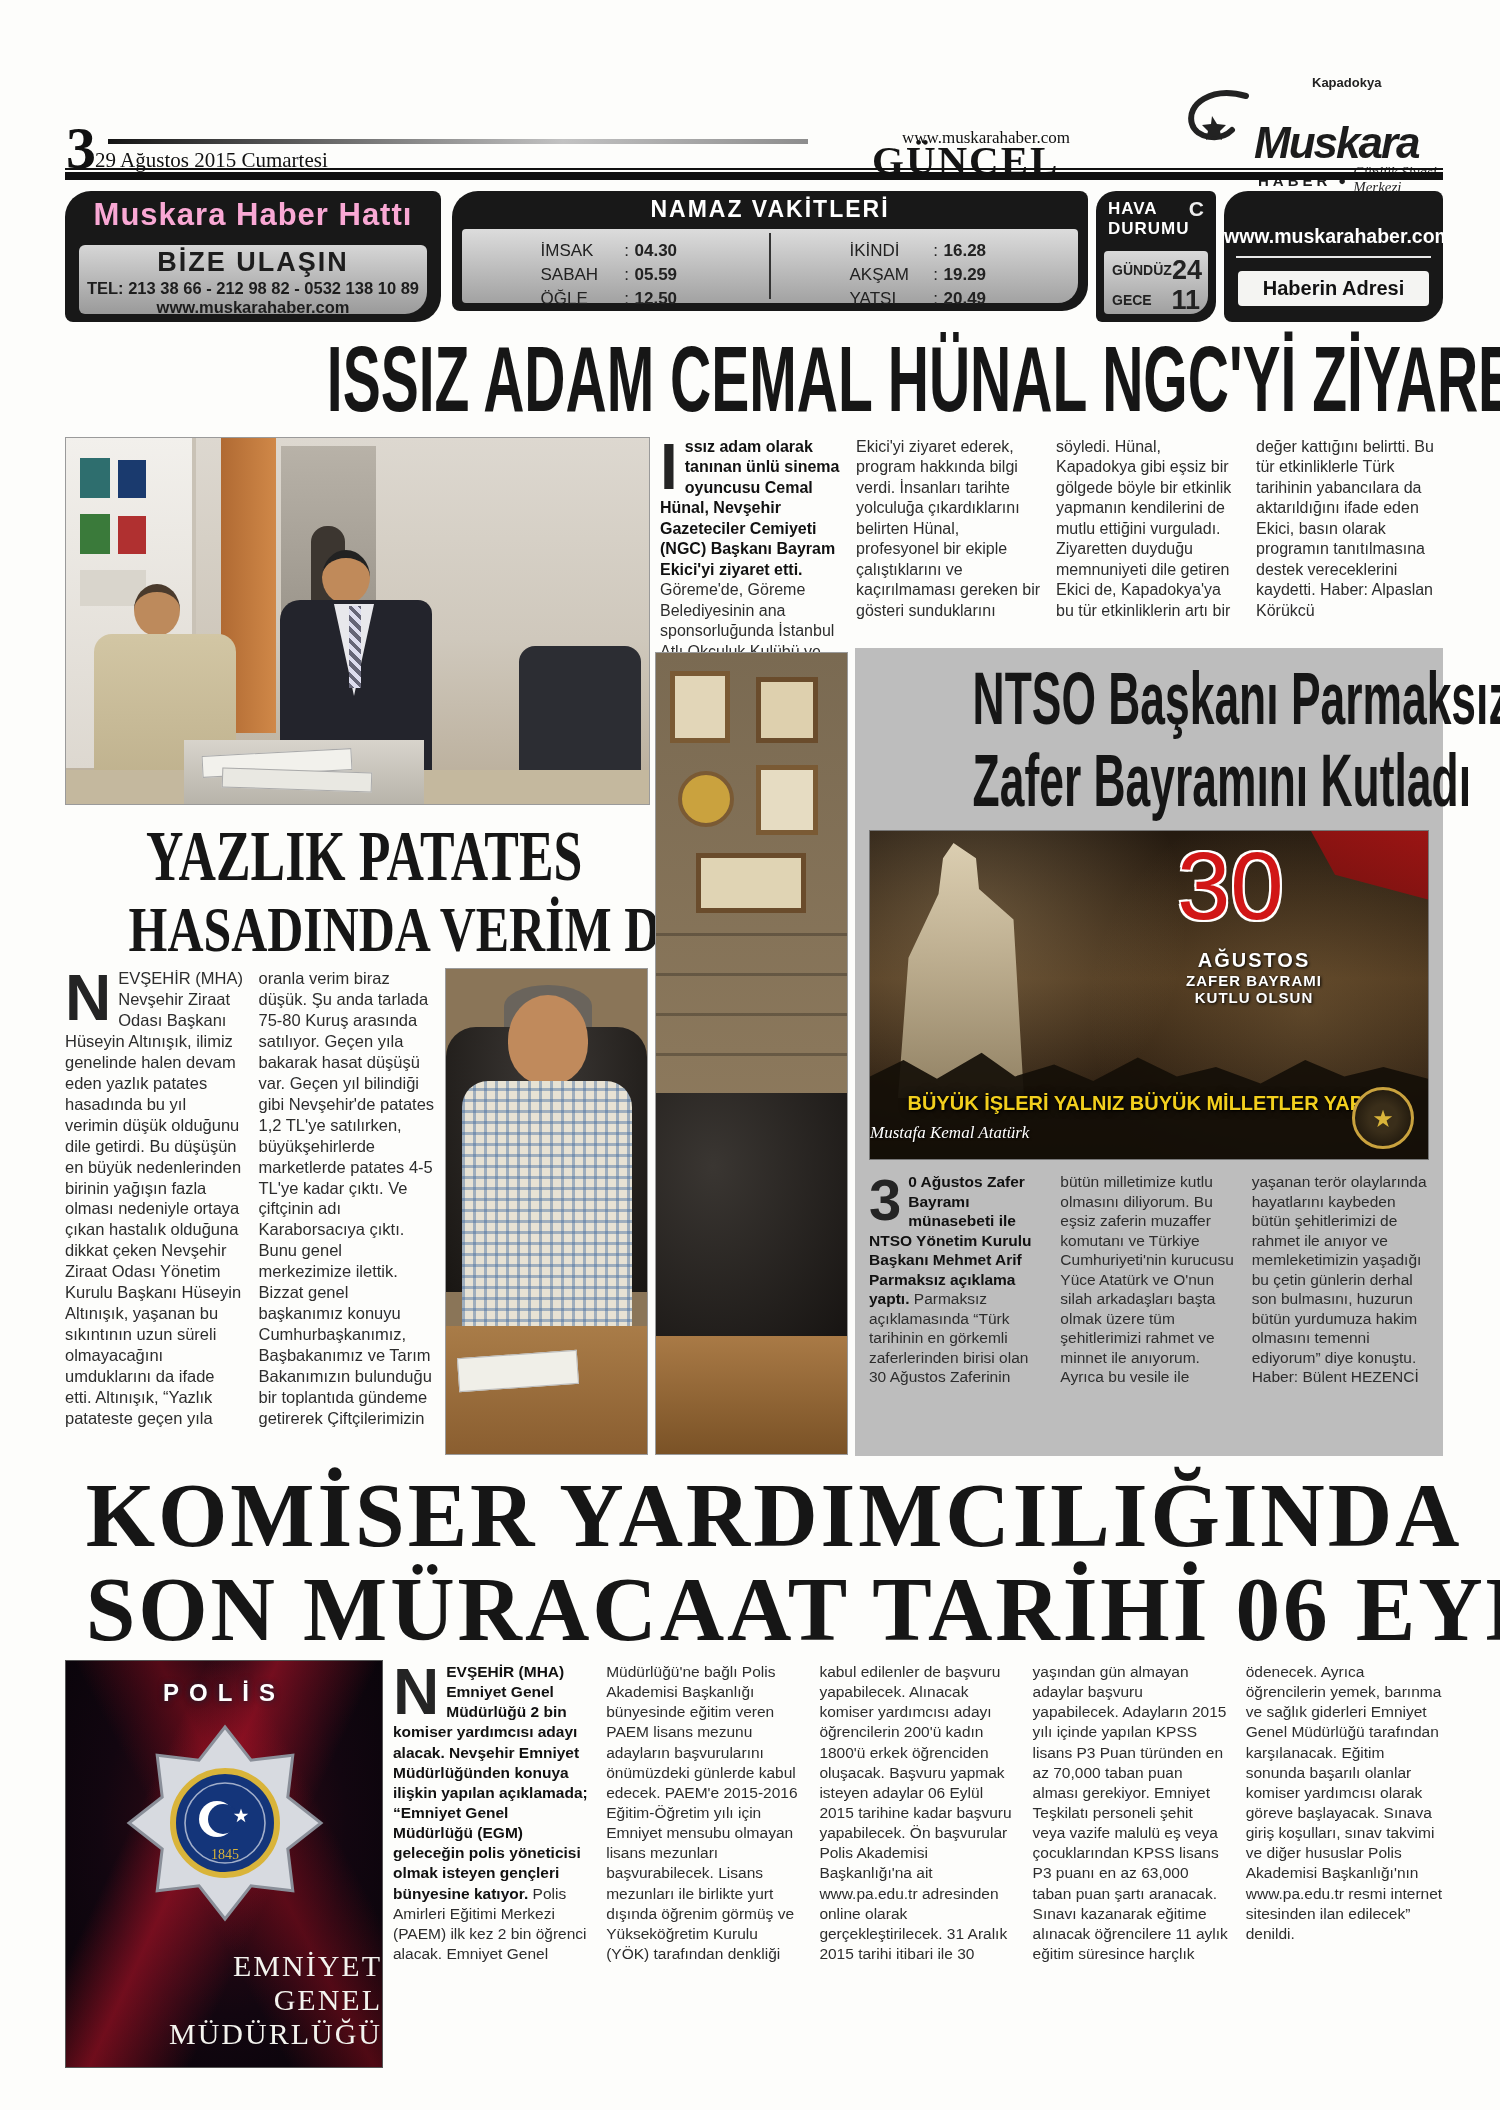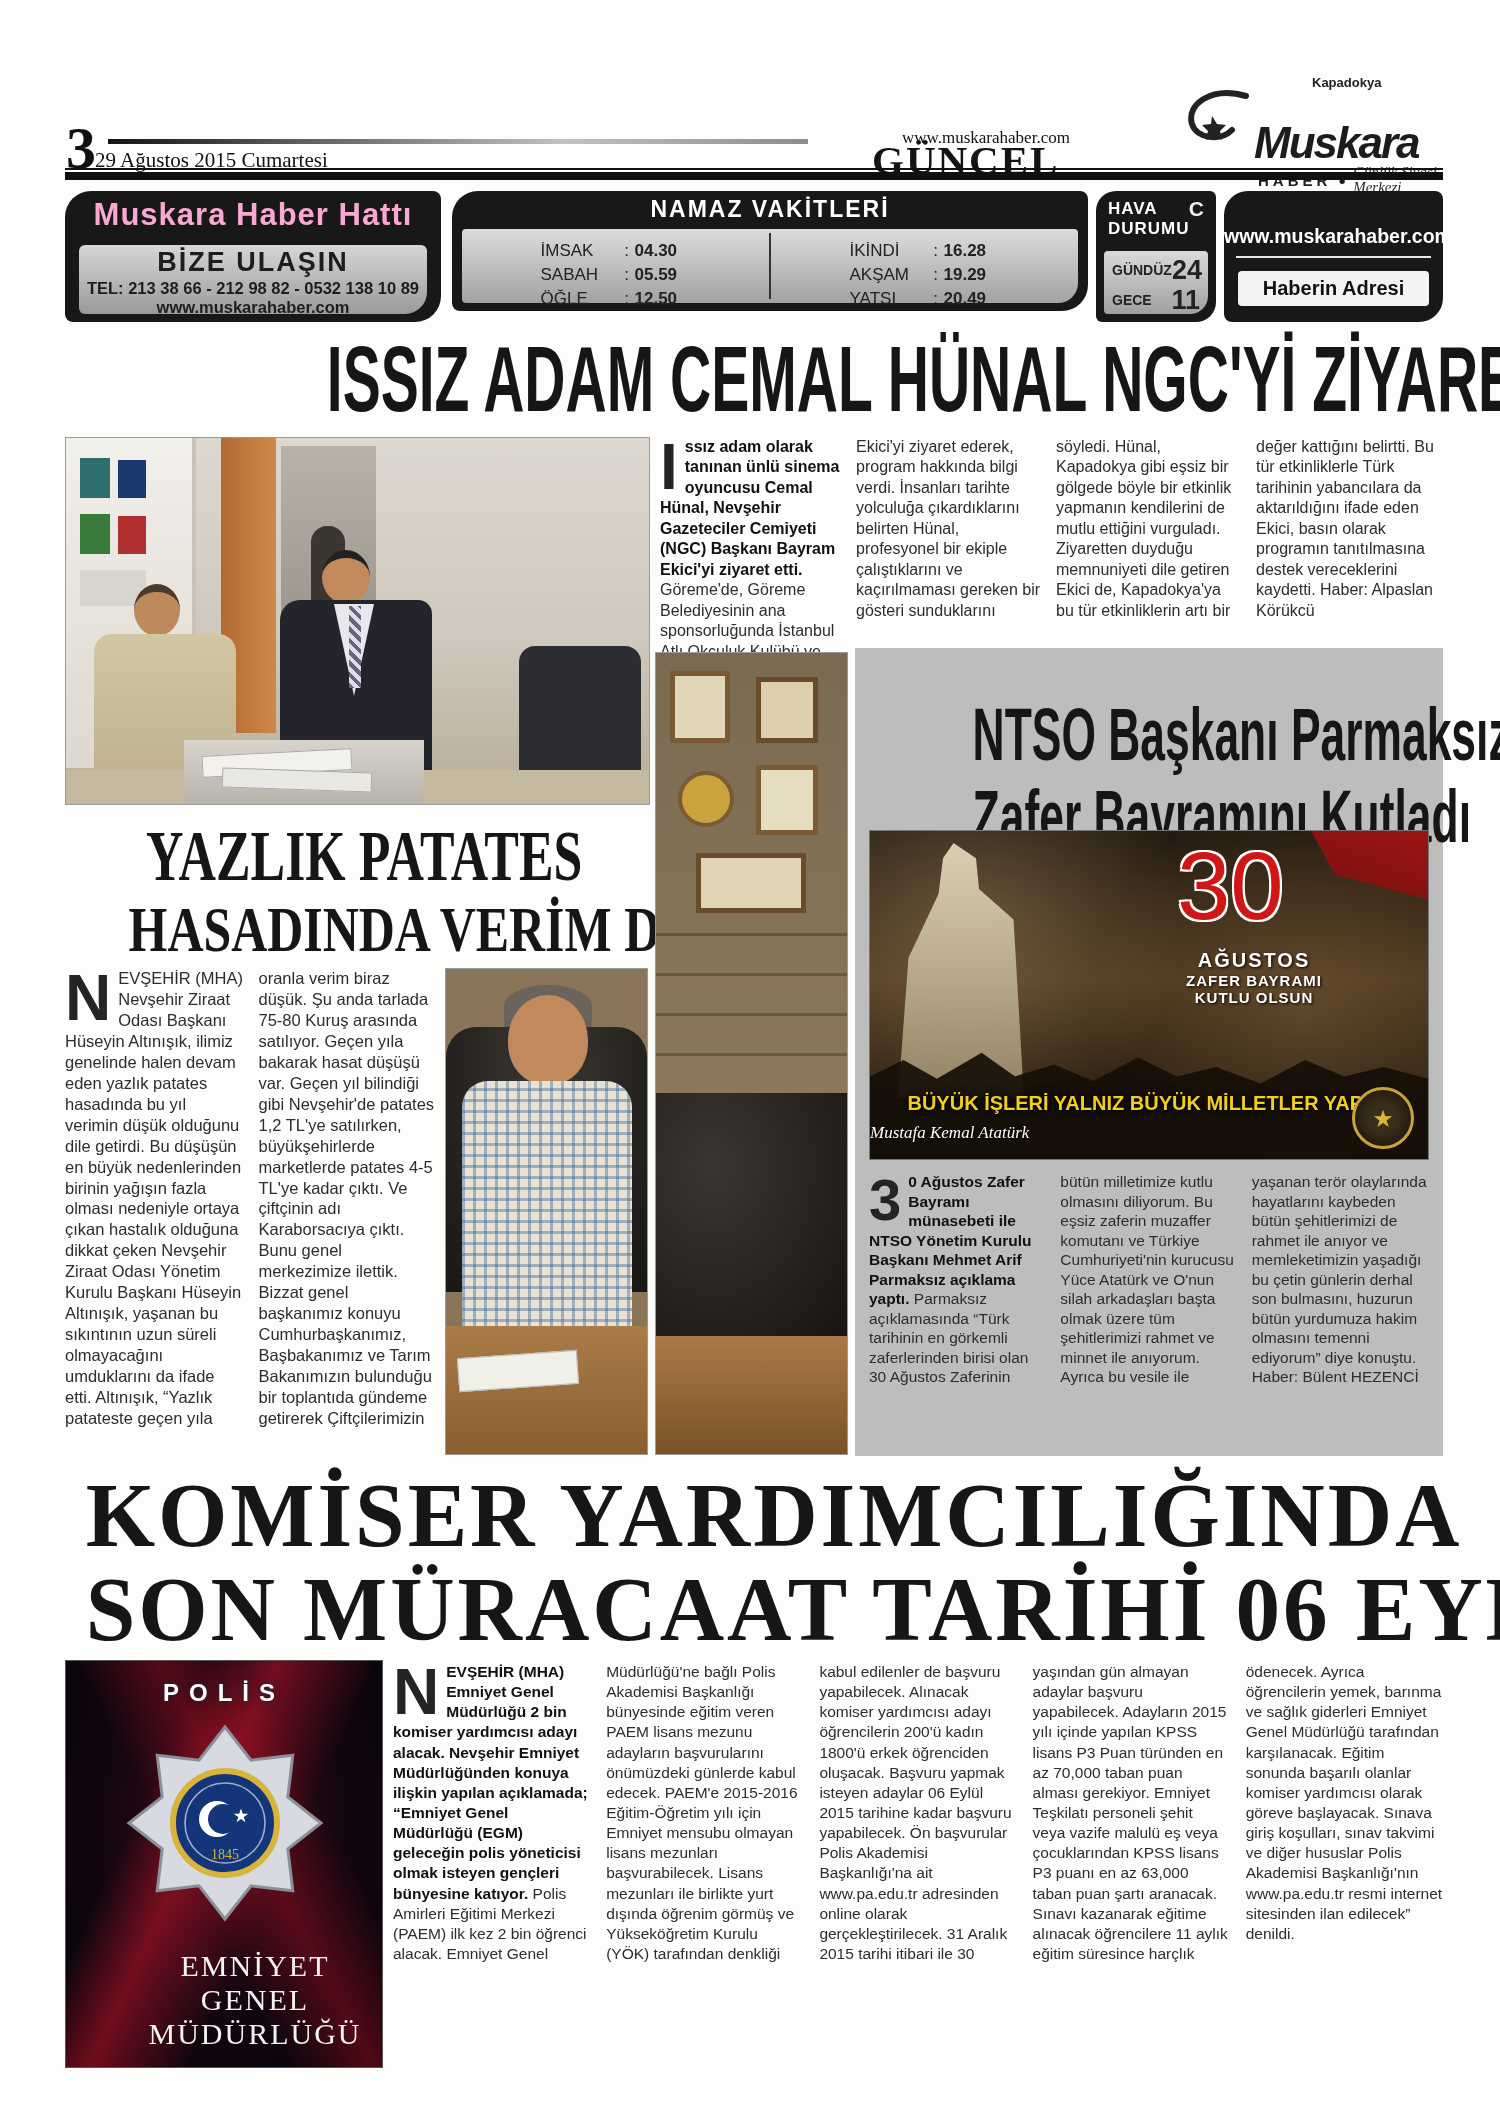--- a/index.html
+++ b/index.html
@@ -95,22 +95,22 @@
                   clip-path:polygon(0 30%,6% 16%,12% 32%,20% 10%,26% 30%,33% 20%,40% 34%,48% 14%,55% 30%,62% 22%,70% 36%,78% 16%,85% 30%,92% 22%,100% 32%,100% 100%,0 100%); }
   .poster-emblem { position:absolute; right:14px; bottom:10px; width:62px; height:62px; border-radius:50%;
                    border:3px solid #c9a23e; background:radial-gradient(circle,#3a2e1a 35%,#221a0e 75%);
                    color:#d9b43a; font-size:24px; text-align:center; line-height:58px; }
   .police { border:1px solid #555;
             background: linear-gradient(115deg, transparent 28%, rgba(195,20,42,.55) 42%, transparent 62%),
                         linear-gradient(62deg, transparent 42%, rgba(150,14,30,.5) 58%, transparent 74%),
                         radial-gradient(ellipse at 50% 42%, #3a0a16 0%, #120610 55%, #070409 100%); }
   .police-label { position:absolute; top:18px; width:100%; text-align:center; color:#fff; font-weight:bold;
                   font-size:24px; letter-spacing:10px; text-shadow:0 0 6px #123; }
-  .police-cap { position:absolute; bottom:16px; width:100%; text-align:center; color:#f3f3ee;
-                font-family:"Liberation Serif",serif; letter-spacing:2px;margin-left:31px; }
+  .police-cap { position:absolute; bottom:16px; width:100%; text-align:right; color:#f3f3ee;
+                font-family:"Liberation Serif",serif; letter-spacing:2px; }
   .police-cap .c1 { font-size:30px; }
   .police-cap .c2 { font-size:30px; }
 </style>
 </head>
 <body>
 
 <div class="page">
 
   <div class="abs pageno" style="left:66px; top:118px;">3</div>
   <div class="abs grad-rule" style="left:108px; top:139px; width:700px;"></div>
@@ -240,21 +240,21 @@
 
   <div class="abs btxt" style="left:660px; top:437px; width:186px; height:370px;">
     <p><span class="dropcap">I</span><b>ssız adam olarak tanınan ünlü sinema oyuncusu Cemal Hünal, Nevşehir Gazeteciler Cemiyeti (NGC) Başkanı Bayram Ekici'yi ziyaret etti.</b> <span>Göreme'de, Göreme Belediyesinin ana sponsorluğunda İstanbul Atlı Okçuluk Kulübü ve KADOST işbirliğiyle düzenlenen Atlı Türk Savaş Oyunları'nın koordinatörlüğünü yapan ünlü sinema oyuncusu Cemal Hünal ve KADOST yetkilisi Mehmet Uçman, NGC Başkanı Bayram</span></p>
   </div>
 
   <div class="abs btxt cols3" style="left:856px; top:437px; width:586px; height:202px;">
     <p>Ekici'yi ziyaret ederek, program hakkında bilgi verdi. İnsanları tarihte yolculuğa çıkardıklarını belirten Hünal, profesyonel bir ekiple çalıştıklarını ve kaçırılmaması gereken bir gösteri sunduklarını söyledi. Hünal, Kapadokya gibi eşsiz bir gölgede böyle bir etkinlik yapmanın kendilerini de mutlu ettiğini vurguladı. Ziyaretten duyduğu memnuniyeti dile getiren Ekici de, Kapadokya'ya bu tür etkinliklerin artı bir değer kattığını belirtti. Bu tür etkinliklerle Türk tarihinin yabancılara da aktarıldığını ifade eden Ekici, basın olarak programın tanıtılmasına destek vereceklerini kaydetti. Haber: Alpaslan Körükcü</p>
   </div>
 
   <div class="abs gray-panel" style="left:855px; top:648px; width:588px; height:808px;">
-    <div style="padding-top:10px;margin-top:36px;">
+    <div style="padding-top:10px;">
       <span class="cond h-ntso">NTSO Başkanı Parmaksız</span>
       <span class="cond h-ntso">Zafer Bayramını Kutladı</span>
     </div>
     <div class="abs poster" style="left:14px; top:182px; width:560px; height:330px;">
       <div class="poster-flag"></div>
       <div class="poster-soldier"></div>
       <div class="poster-crowd"></div>
       <div class="poster-30">30</div>
       <div class="poster-sub">
         <div class="l1">AĞUSTOS</div>

